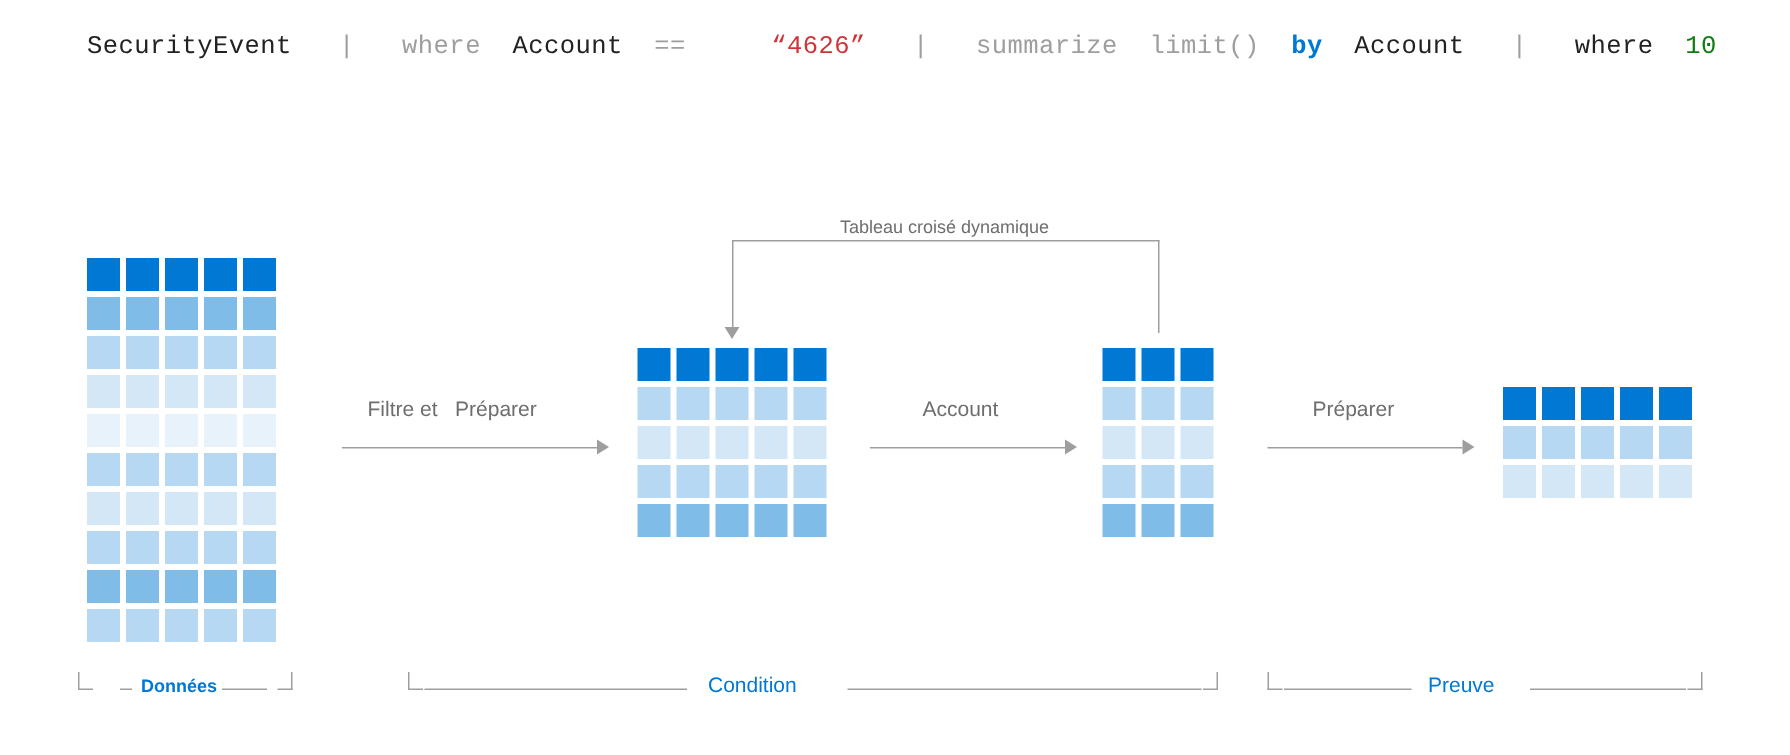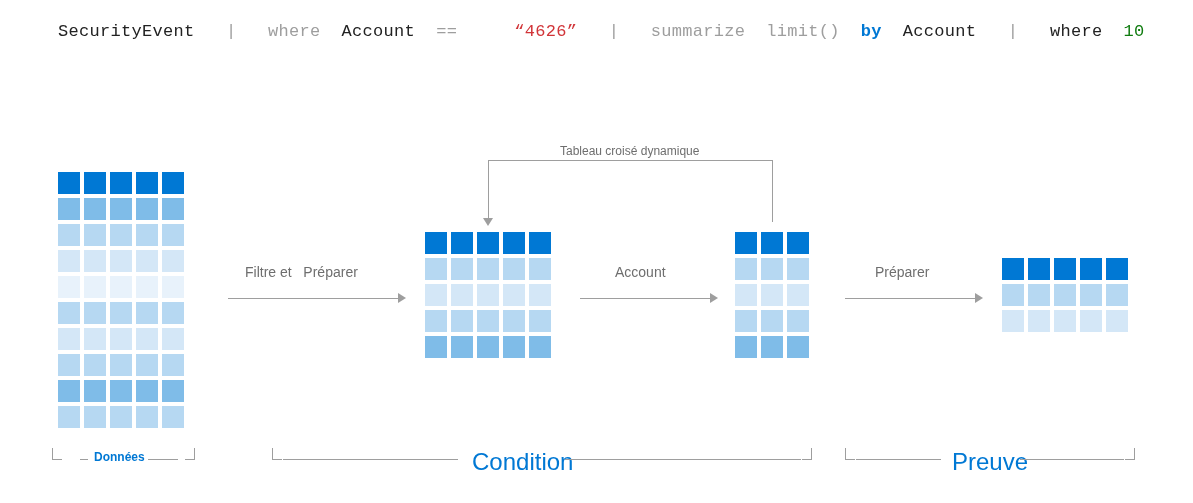--- a/index.html
+++ b/index.html
@@ -75,21 +75,21 @@
     bottom: 0;
   }
   .bracket .b-right {
     border-left: none;
     border-right: 1.5px solid #9e9e9e;
     right: 0;
   }
   .bracket-label {
     position: absolute;
     color: #0078d4;
-    font-size: 24px;
+    font-size: 14px;
     text-align: center;
     white-space: nowrap;
   }
   .bracket-label.small { font-size: 12px; }
 
   
   .pivot-label {
     position: absolute;
     font-size: 12px;
     color: #6e6e6e;

